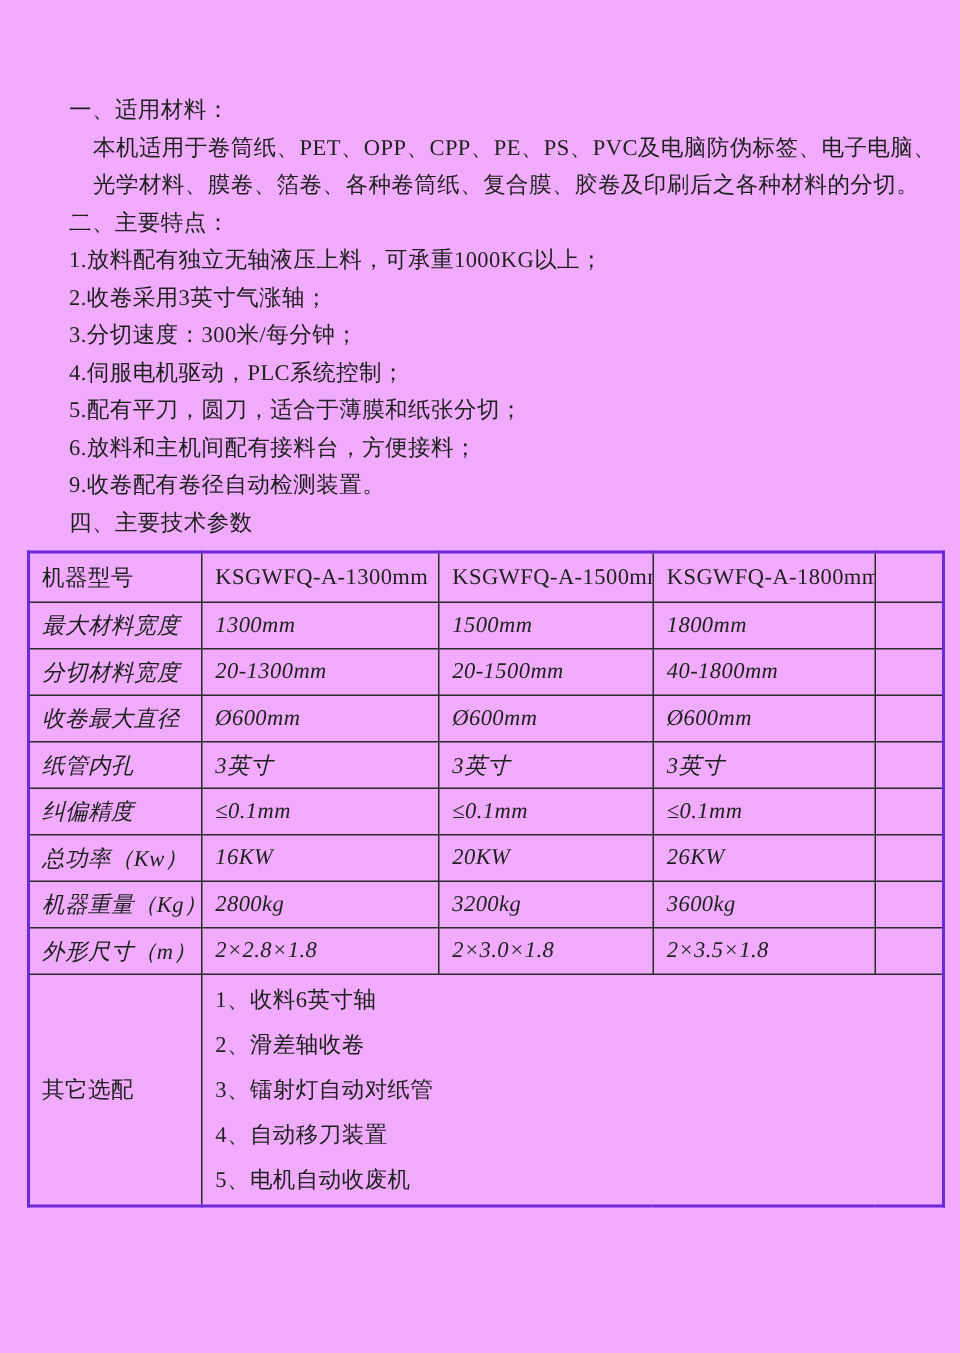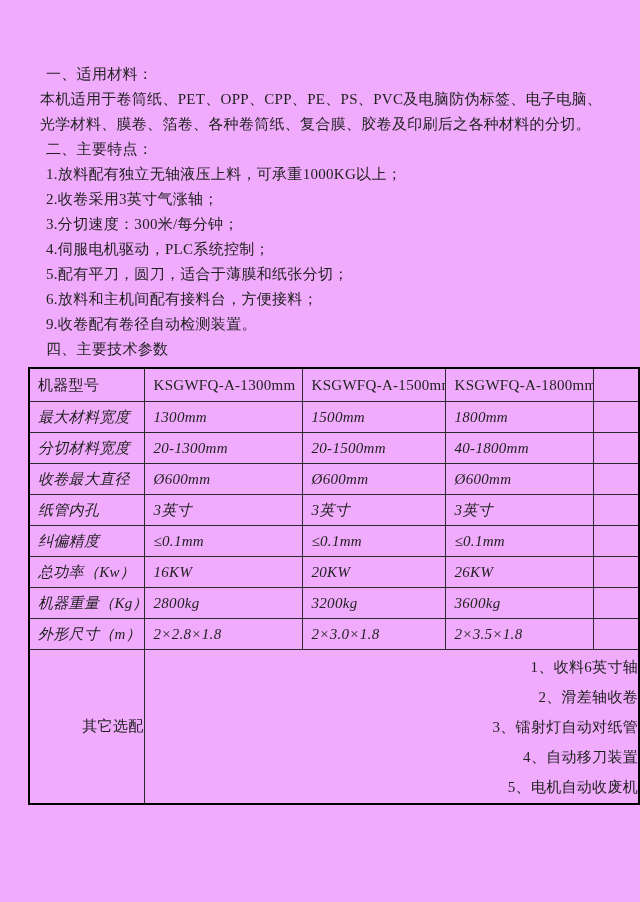--- a/index.html
+++ b/index.html
@@ -23,44 +23,44 @@
   }
   .line {
     line-height: 25px;
     white-space: nowrap;
     letter-spacing: 0.3px;
   }
   .line.heading, .line.item {
     padding-left: 46px;
   }
   .line.para {
-    padding-left: 40px;
+    padding-left: 62px;
   }
   table.spec {
-    margin: 5px 0 0 28px;
+    margin: 5px 0 0 18px;
     width: 610px;
     border-collapse: collapse;
     table-layout: fixed;
-    border: 2px solid #000000;
+    border: 2px solid #6d28d9;
   }
   table.spec td {
     border: 1px solid #2a2a2a;
     padding: 0 0 0 9px;
     vertical-align: middle;
     font-size: 15px;
     letter-spacing: 0.3px;
     overflow: hidden;
     white-space: nowrap;
   }
   table.spec td.label {
     padding-left: 8px;
   }
   tr.row-header td { height: 32px; }
   tr.row-normal td { height: 30px; font-style: italic; }
-  tr.row-options td { height: 153px; text-align: right; }
+  tr.row-options td { height: 153px; }
   td.options-cell {
     padding-left: 18px;
   }
   .opt-line {
     line-height: 30px;
     white-space: nowrap;
   }
 </style>
 </head>
 <body>

